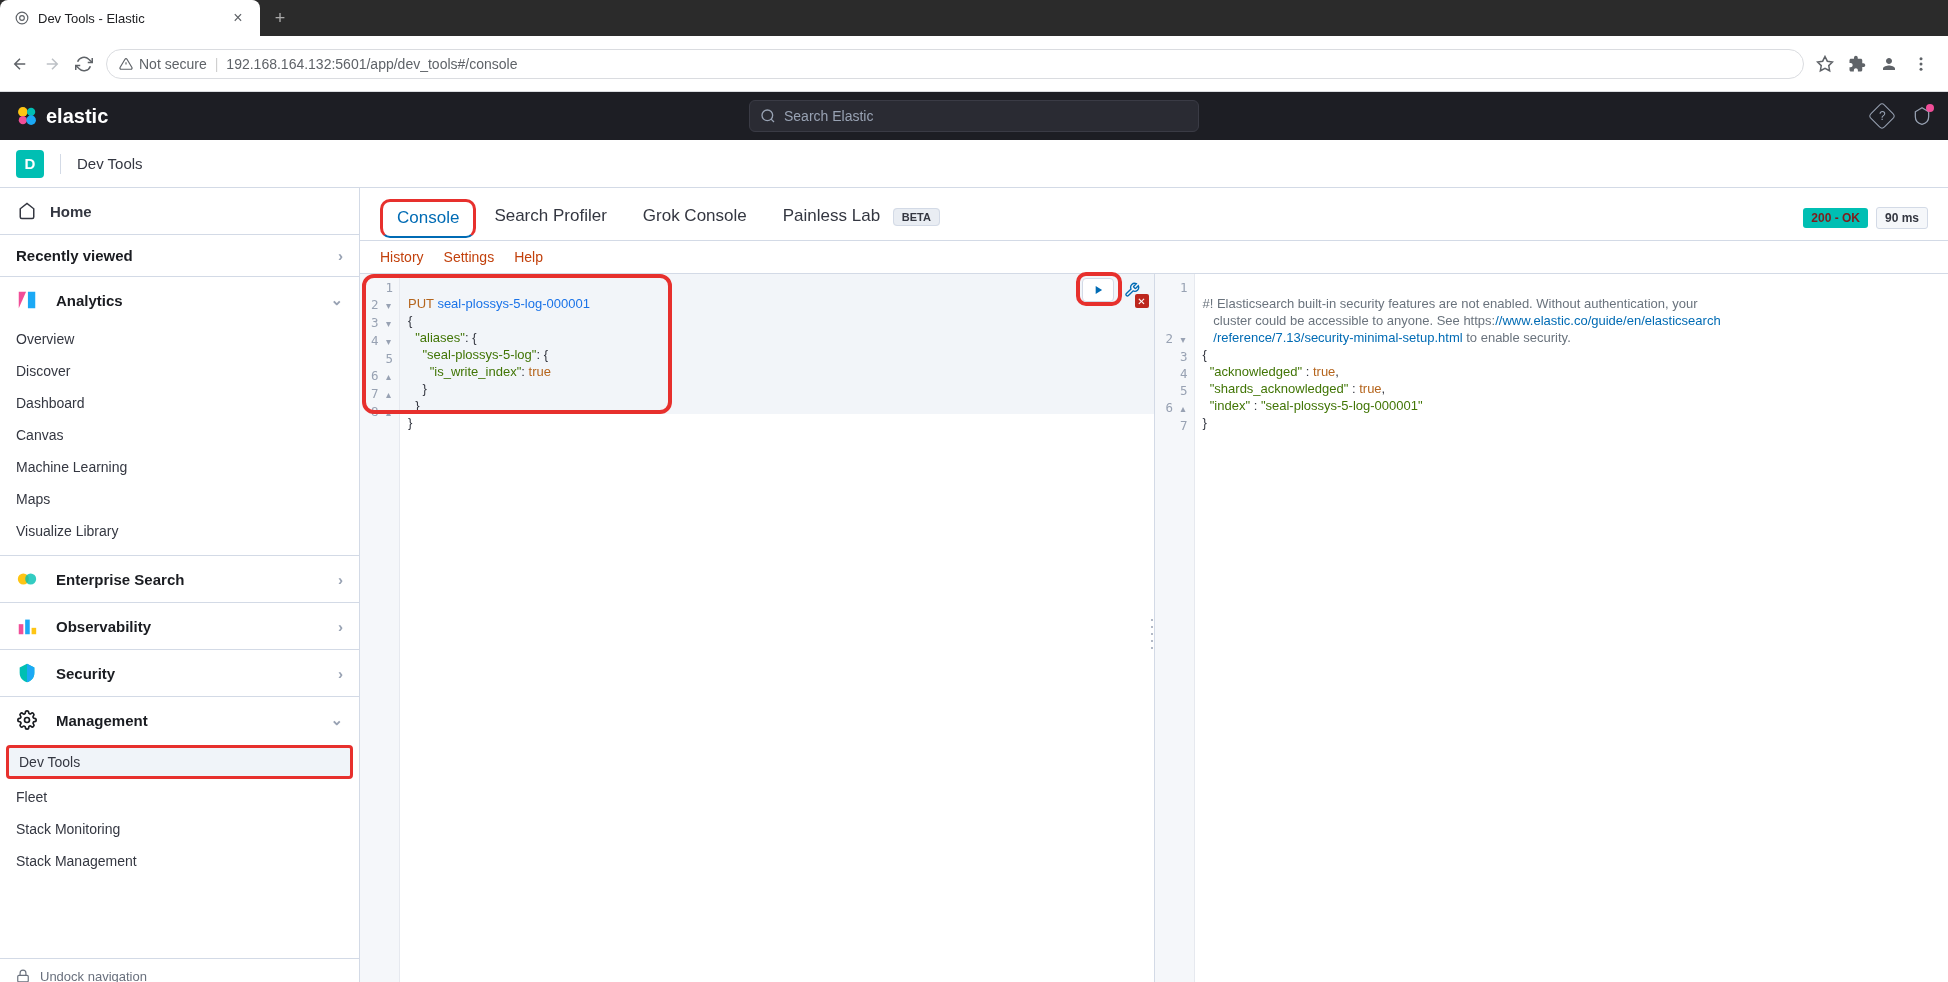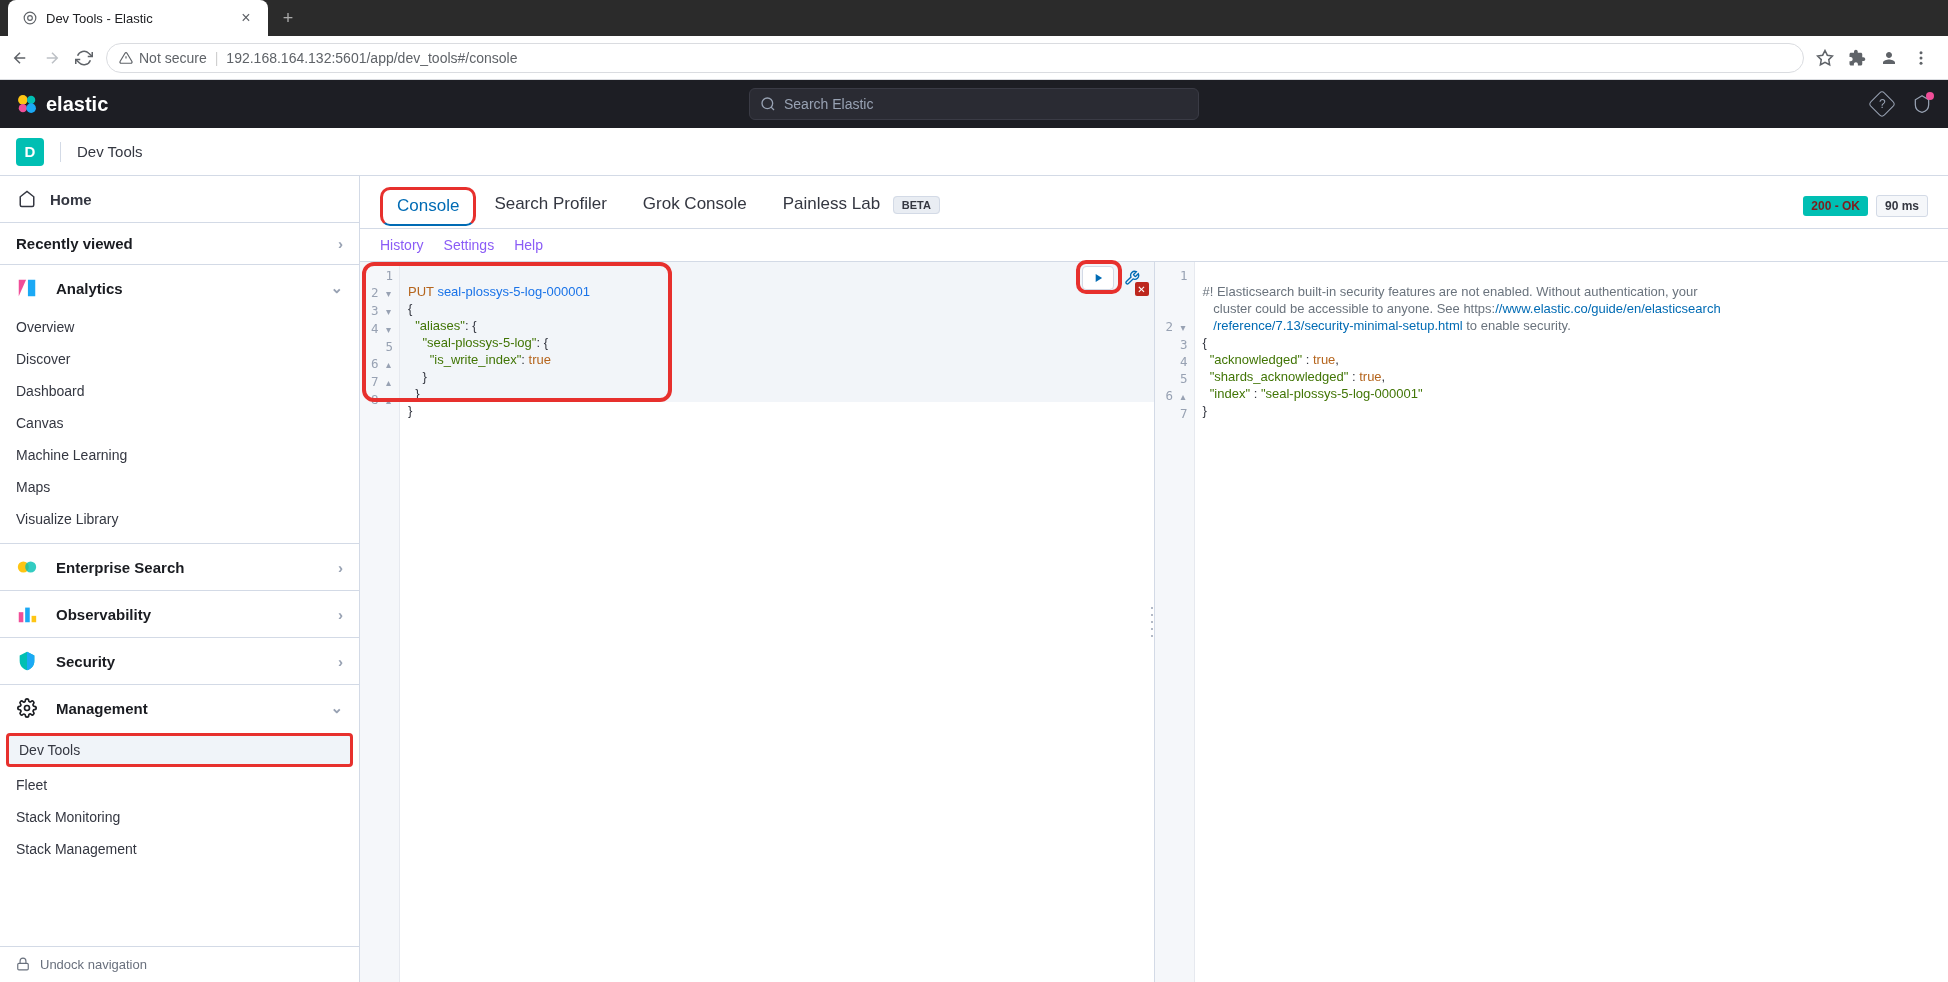--- a/index.html
+++ b/index.html
@@ -1,26 +1,26 @@
 <!DOCTYPE html>
 <html><head>
 <meta charset="utf-8">
 <style>
 * { margin: 0; padding: 0; box-sizing: border-box; font-family: -apple-system, BlinkMacSystemFont, "Segoe UI", Helvetica, Arial, sans-serif; }
 body { width: 1948px; height: 982px; overflow: hidden; background: #fff; }
 
 
 .browser-chrome { height: 36px; background: #2b2b2b; display: flex; align-items: center; }
-.tab { background: #fff; height: 36px; border-radius: 8px 8px 0 0; display: flex; align-items: center; padding: 0 14px; margin-left: 8px; gap: 8px; min-width: 260px; }
+.tab { background: #fff; height: 36px; border-radius: 8px 8px 0 0; display: flex; align-items: center; padding: 0 14px; margin-left: 0; gap: 8px; min-width: 260px; }
 .tab-icon { width: 16px; height: 16px; display: flex; align-items: center; justify-content: center; color: #5f6368; }
 .tab-title { font-size: 13px; color: #202124; flex: 1; }
 .tab-close { width: 16px; height: 16px; color: #5f6368; cursor: pointer; display: flex; align-items: center; justify-content: center; font-size: 16px; }
 .new-tab { color: #aaa; width: 28px; height: 28px; display: flex; align-items: center; justify-content: center; font-size: 18px; cursor: pointer; margin-left: 6px; }
 
-.browser-toolbar { height: 44px; background: #fff; display: flex; align-items: center; padding: 0 10px; gap: 12px; border-bottom: 1px solid #dadce0; }
+.browser-toolbar { height: 56px; background: #fff; display: flex; align-items: center; padding: 0 10px; gap: 12px; border-bottom: 1px solid #dadce0; }
 .nav-btn { width: 20px; height: 20px; color: #5f6368; cursor: pointer; display: flex; align-items: center; justify-content: center; }
 .nav-btn.disabled { color: #bdc1c6; }
 .url-bar { flex: 1; height: 30px; border: 1px solid #dadce0; border-radius: 15px; display: flex; align-items: center; padding: 0 12px; gap: 8px; font-size: 14px; color: #5f6368; }
 .url-sec { display: flex; align-items: center; gap: 6px; }
 .url-div { color: #d0d0d0; }
 .toolbar-right { display: flex; align-items: center; gap: 14px; color: #5f6368; margin-right: 8px; }
 
 
 .elastic-header { height: 48px; background: #1d1e24; display: flex; align-items: center; padding: 0 16px; gap: 16px; position: relative; }
 .elastic-logo { display: flex; align-items: center; gap: 8px; }
@@ -58,21 +58,21 @@
 .highlight-dev { border: 3px solid #e7302d; border-radius: 8px; margin: 2px 6px !important; padding: 6px 10px !important; }
 
 
 .main-area { flex: 1; display: flex; flex-direction: column; background: #fff; }
 .main-tabs { display: flex; align-items: center; padding: 8px 20px 0 20px; gap: 0; border-bottom: 1px solid #d3dae6; }
 .main-tab { color: #343741; font-size: 17px; padding: 10px 18px 14px 18px; cursor: pointer; }
 .main-tab.active { color: #006bb4; border-bottom: 2px solid #006bb4; }
 .highlight-console { border: 3px solid #e7302d; border-radius: 10px; padding: 6px 14px 8px 14px; }
 .beta-badge { font-size: 11px; background: #e9edf3; border: 1px solid #d3dae6; border-radius: 4px; padding: 2px 8px; margin-left: 8px; color: #343741; font-weight: 600; }
 
-.sub-tabs { display: flex; padding: 8px 20px; gap: 20px; font-size: 14px; color: #8b5cf6; }
+.sub-tabs { display: flex; padding: 8px 20px; gap: 20px; font-size: 14px; color: #c2410c; }
 .sub-tab { cursor: pointer; }
 
 .editor-row { flex: 1; display: flex; position: relative; }
 .editor-pane { flex: 1; border-top: 1px solid #d3dae6; position: relative; }
 .editor-pane.left { border-right: 1px solid #d3dae6; }
 .editor-gutter { width: 40px; background: #f5f7fa; text-align: right; padding: 5px 6px; font-family: Menlo, Consolas, monospace; font-size: 12.5px; color: #98a2b3; line-height: 17px; float: left; height: 100%; border-right: 1px solid #e6e9ef;}
 .editor-body { margin-left: 40px; padding: 5px 8px; font-family: Menlo, Consolas, monospace; font-size: 13px; line-height: 17px; white-space: pre; color: #343741; position: relative; margin-top: 16px; }
 .editor-highlight-bg { position: absolute; left: 40px; right: 0; top: 0; height: 140px; background: #f2f5f9; z-index: 0; }
 .editor-body .code { position: relative; z-index: 1; }
 .kw { color: #b5651d; }

